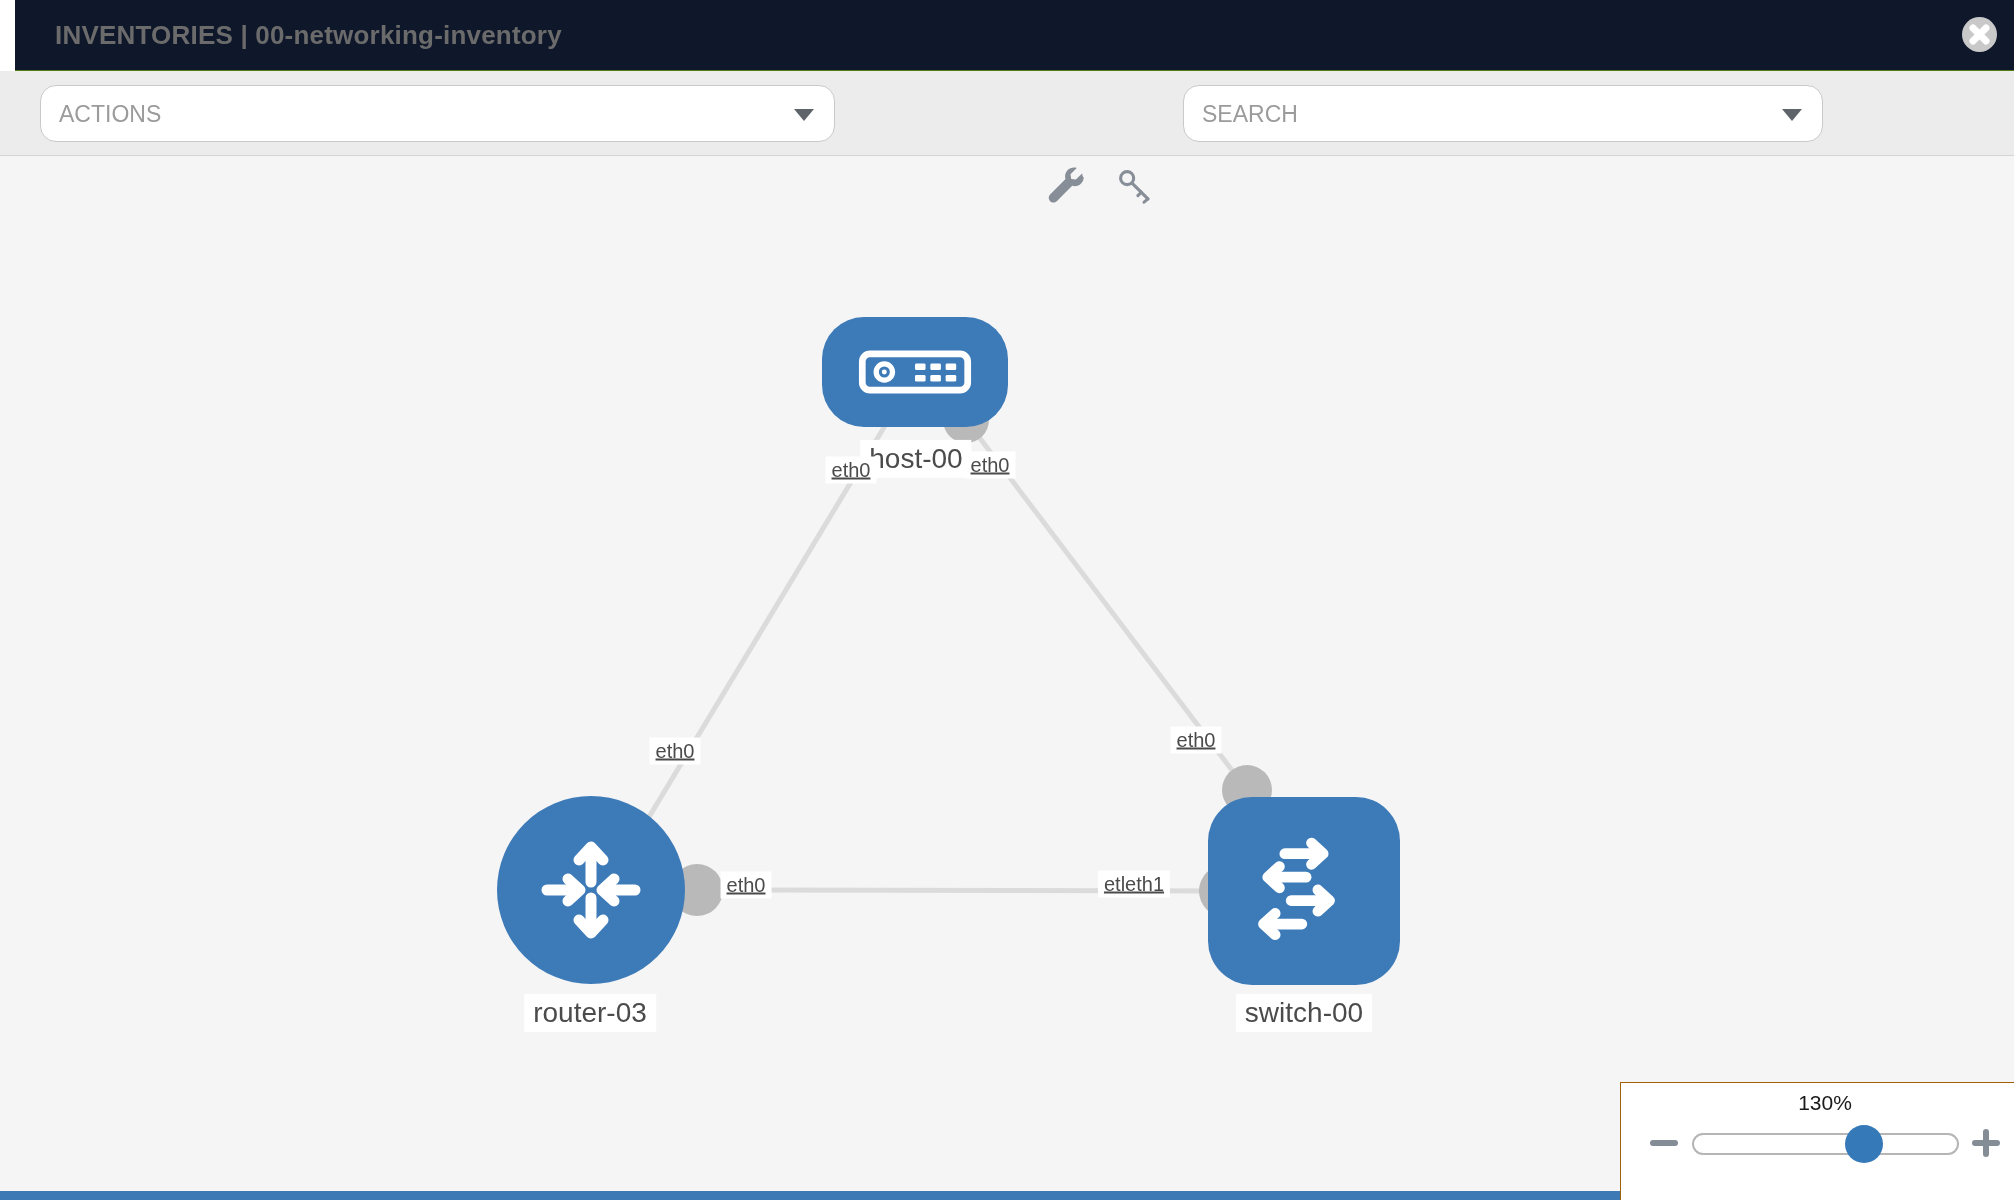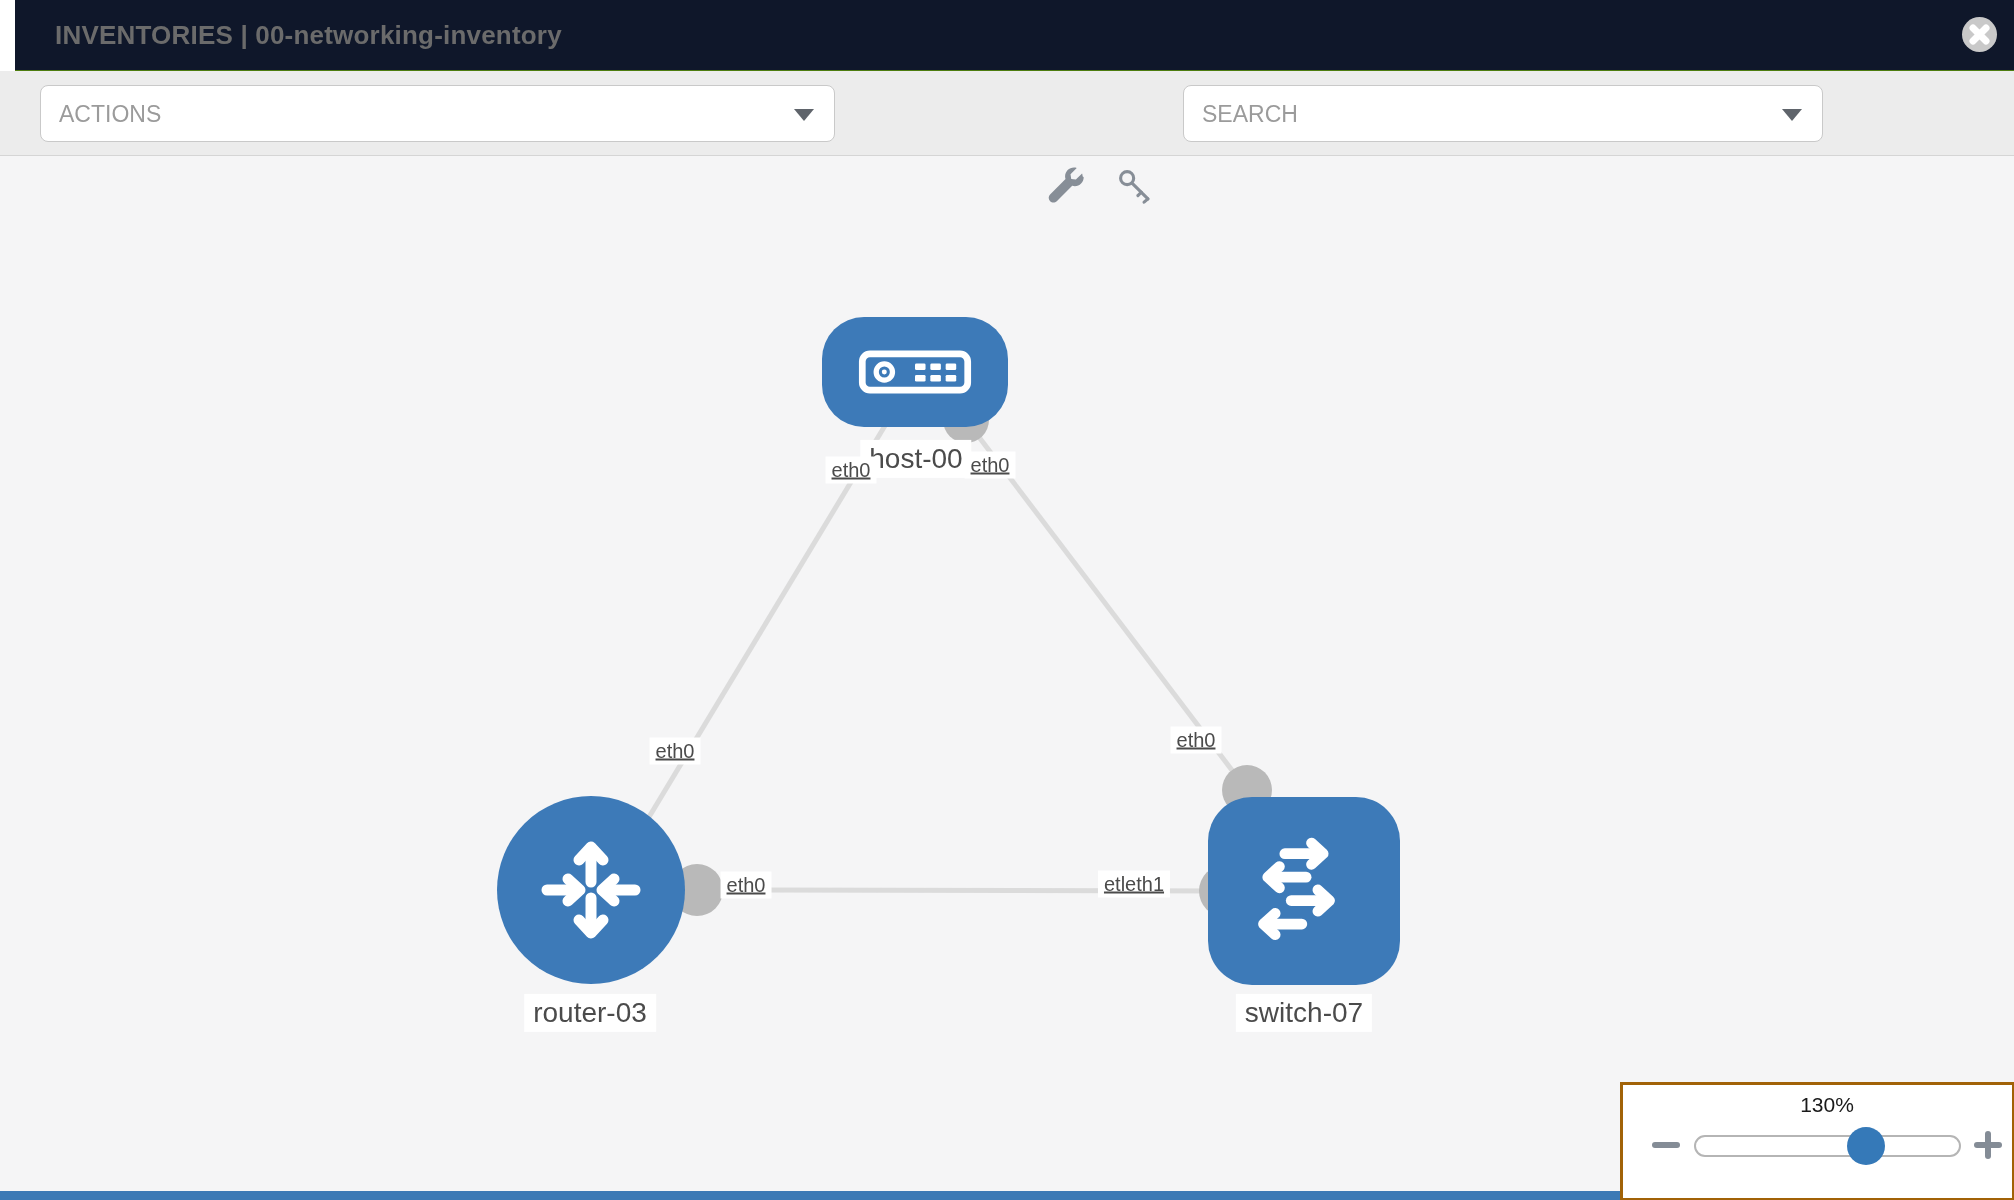--- a/index.html
+++ b/index.html
@@ -7,21 +7,21 @@
     width:2014px;height:1200px;position:relative;overflow:hidden;
     font-family:"Liberation Sans","DejaVu Sans",sans-serif;background:#ffffff;
   }
   
   .app-header{position:absolute;left:15px;top:0;width:100%;height:70px;background:#0f172a;border-bottom:1px solid #4d7c0f;z-index:10;}
   .page-title{position:absolute;left:40px;top:50%;transform:translateY(-50%);font-size:26px;font-weight:bold;color:#6b6b6b;letter-spacing:.2px;}
   .close-btn{position:absolute;right:32px;top:17px;width:35px;height:35px;border-radius:50%;background:#c9c9c9;cursor:pointer;}
   .close-btn svg{position:absolute;left:0;top:0;width:100%;height:100%;}
   
   .toolbar{position:absolute;left:0;top:71px;width:100%;height:84px;background:#ececec;border-bottom:1px solid #d5d5d5;z-index:10;}
-  .dropdown{position:absolute;top:14px;height:57px;background:#fff;border:1px solid #c9c9c9;border-radius:8px;box-sizing:border-box;cursor:pointer;}
+  .dropdown{position:absolute;top:14px;height:57px;background:#fff;border:1px solid #c9c9c9;border-radius:16px;box-sizing:border-box;cursor:pointer;}
   .dd-label{position:absolute;left:18px;top:50%;transform:translateY(-50%);font-size:23px;color:#9b9b9b;}
   .caret{position:absolute;right:20px;top:50%;margin-top:-5px;width:0;height:0;border-left:10px solid transparent;border-right:10px solid transparent;border-top:12px solid #5f646b;}
   .dd-actions{left:40px;width:795px;}
   .dd-search{left:1183px;width:640px;}
   .tool-icon-btn{position:absolute;top:96px;width:38px;height:38px;cursor:pointer;}
   .tool-icon-btn svg{width:100%;height:100%;}
   .btn-wrench{left:1046px;}
   .btn-key{left:1116px;}
   
   .canvas{position:absolute;left:0;top:156px;width:2014px;height:1044px;background:#f5f5f6;padding-left:28px;}
@@ -38,21 +38,21 @@
   .lbl-switch    {left:1304px;top:857px;}
   .lbl-eth-hl    {left:851px; top:314px;}
   .lbl-eth-hr    {left:990px; top:309px;}
   .lbl-eth-rh    {left:675px; top:595px;}
   .lbl-eth-hs    {left:1196px;top:584px;}
   .lbl-eth-rs    {left:746px; top:729px;}
   .lbl-eth-sw    {left:1134px;top:728px;}
   
   .footer-strip{position:absolute;left:0;bottom:0;width:1629px;height:9px;background:#3c79b5;z-index:5;}
   
-  .zoom-panel{position:absolute;left:1620px;top:1082px;width:395px;height:119px;background:#fff;border:3px solid #a16207;box-sizing:border-box;z-index:6;text-align:center;}
+  .zoom-panel{position:absolute;left:1620px;top:1082px;width:395px;height:119px;background:#fff;border:1px solid #a16207;box-sizing:border-box;z-index:6;text-align:center;}
   .zoom-value{position:absolute;left:204px;top:8px;transform:translateX(-50%);font-size:21px;color:#1a1a1a;}
   .minus-icon{position:absolute;left:29px;top:57px;width:28px;height:6px;border-radius:3px;background:#848c96;cursor:pointer;}
   .plus-icon{position:absolute;left:351px;top:46px;width:28px;height:28px;cursor:pointer;}
   .plus-icon::before{content:"";position:absolute;left:0;top:11px;width:28px;height:6px;border-radius:3px;background:#848c96;}
   .plus-icon::after{content:"";position:absolute;left:11px;top:0;width:6px;height:28px;border-radius:3px;background:#848c96;}
   .slider-track{position:absolute;left:71px;top:50px;width:267px;height:22px;background:#fff;border:2px solid #b5b5b5;border-radius:12px;box-sizing:border-box;cursor:pointer;}
   .slider-thumb{position:absolute;left:224px;top:42px;width:38px;height:38px;border-radius:50%;background:#3579b8;cursor:pointer;}
 </style>
 </head>
 <body>
@@ -147,21 +147,21 @@
         <path d="M48 69 H82"></path>
           <path d="M73 59 L84 69 L73 79"></path>
         <path d="M58 91 H24"></path>
           <path d="M33 81 L22 91 L33 101"></path>
       </g>
     </svg>
   </div>
 
   <div class="nlabel big lbl-host">host-00</div>
   <div class="nlabel big lbl-router">router-03</div>
-  <div class="nlabel big lbl-switch">switch-07</div>
+  <div class="nlabel big lbl-switch">switch-00</div>
 
   <div class="nlabel small lbl-eth-hl">eth0</div>
   <div class="nlabel small lbl-eth-hr">eth0</div>
   <div class="nlabel small lbl-eth-rh">eth0</div>
   <div class="nlabel small lbl-eth-hs">eth0</div>
   <div class="nlabel small lbl-eth-rs">eth0</div>
   <div class="nlabel small lbl-eth-sw">etleth1</div>
 </div>
 
 <div class="footer-strip"></div>

